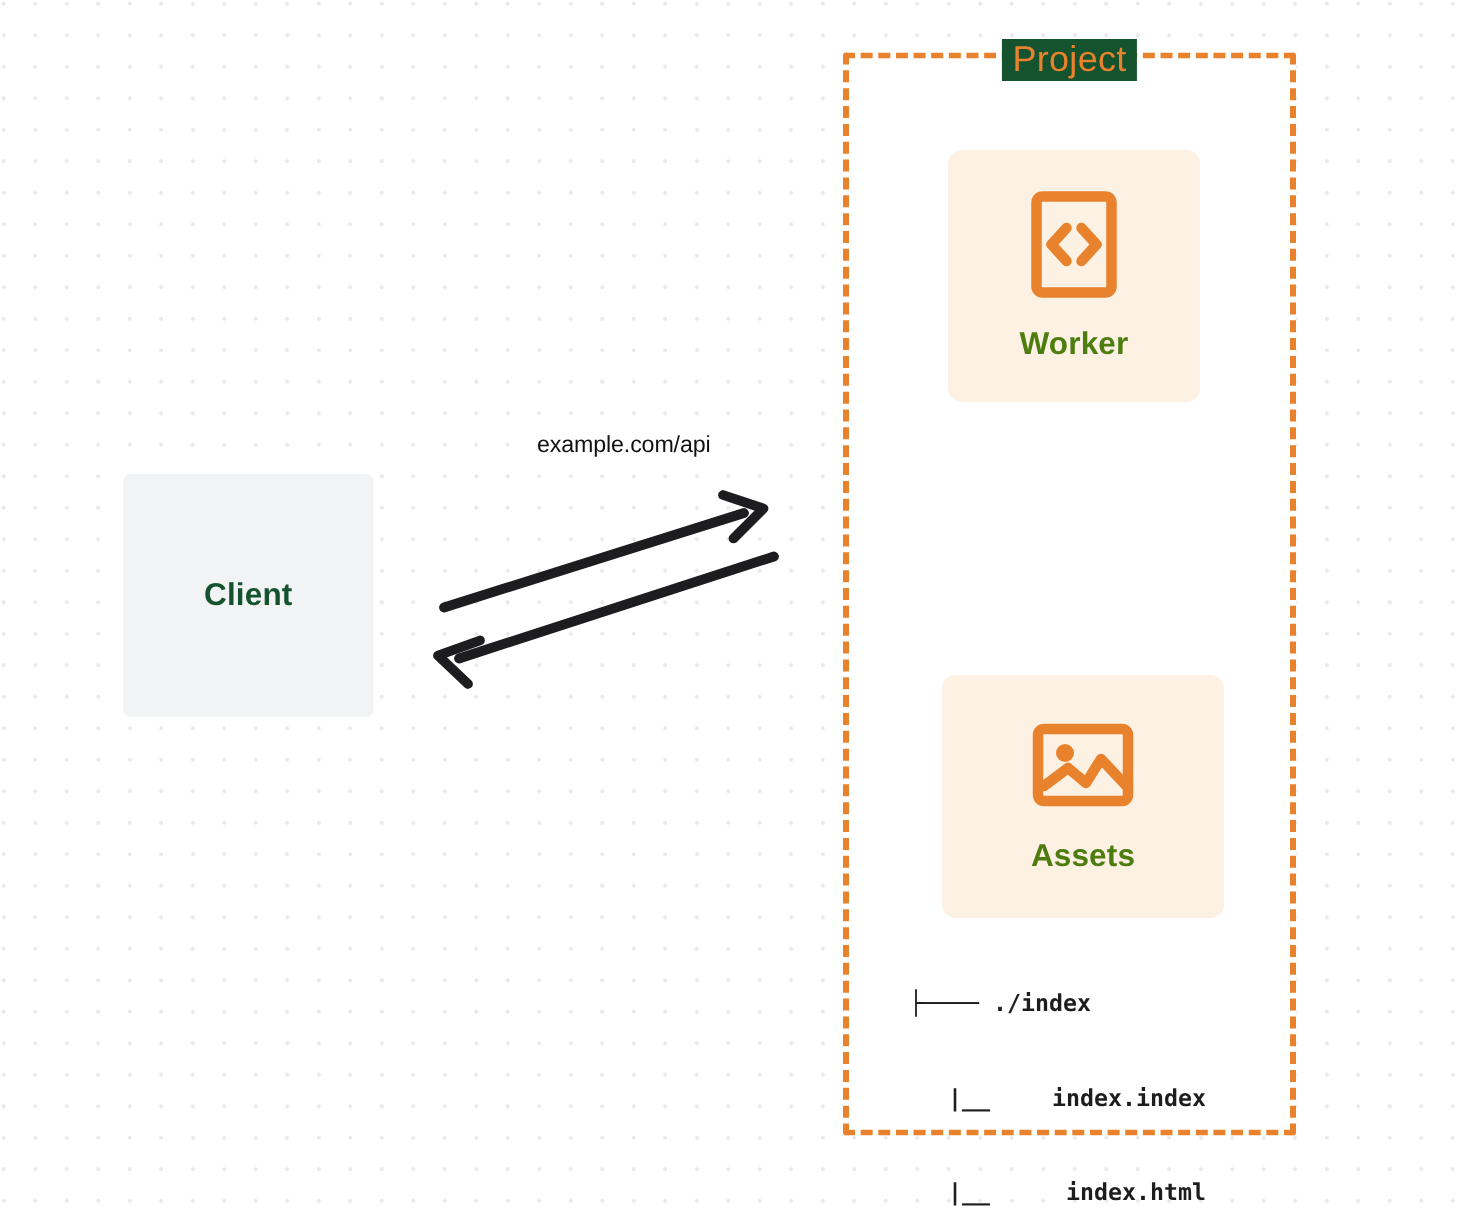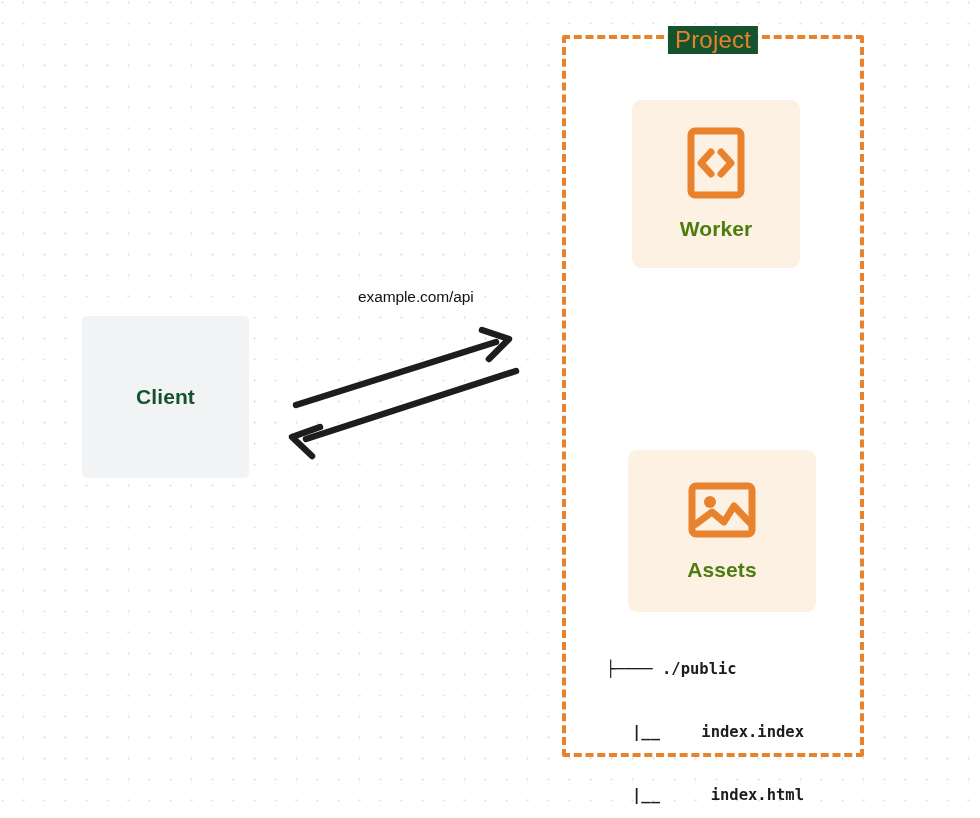--- a/index.html
+++ b/index.html
@@ -196,19 +196,19 @@
       <svg width="68" height="60" viewBox="0 0 68 60" xmlns="http://www.w3.org/2000/svg">
         <rect x="4" y="6" width="60" height="48" rx="4" ry="4" fill="none" stroke="#e8822c" stroke-width="7"></rect>
         <circle cx="22" cy="22" r="6" fill="#e8822c"></circle>
         <polyline points="8,44 24,32 36,42 46,26 63,44" fill="none" stroke="#e8822c" stroke-width="7" stroke-linecap="round" stroke-linejoin="round"></polyline>
       </svg>
     </span>
     <span class="card-label">Assets</span>
   </div>
 
   <div id="file-tree">
-    <span class="tree-row root"><span>├────</span> <span>./public</span></span>
+    <span class="tree-row root"><span>├────</span> <span>./index</span></span>
     <span class="tree-row child"><span class="branch">|__</span><span>index.index</span></span>
     <span class="tree-row child"><span class="branch">|__</span><span>index.html</span></span>
     
   </div>
 
 </div>
 
 </body></html>

